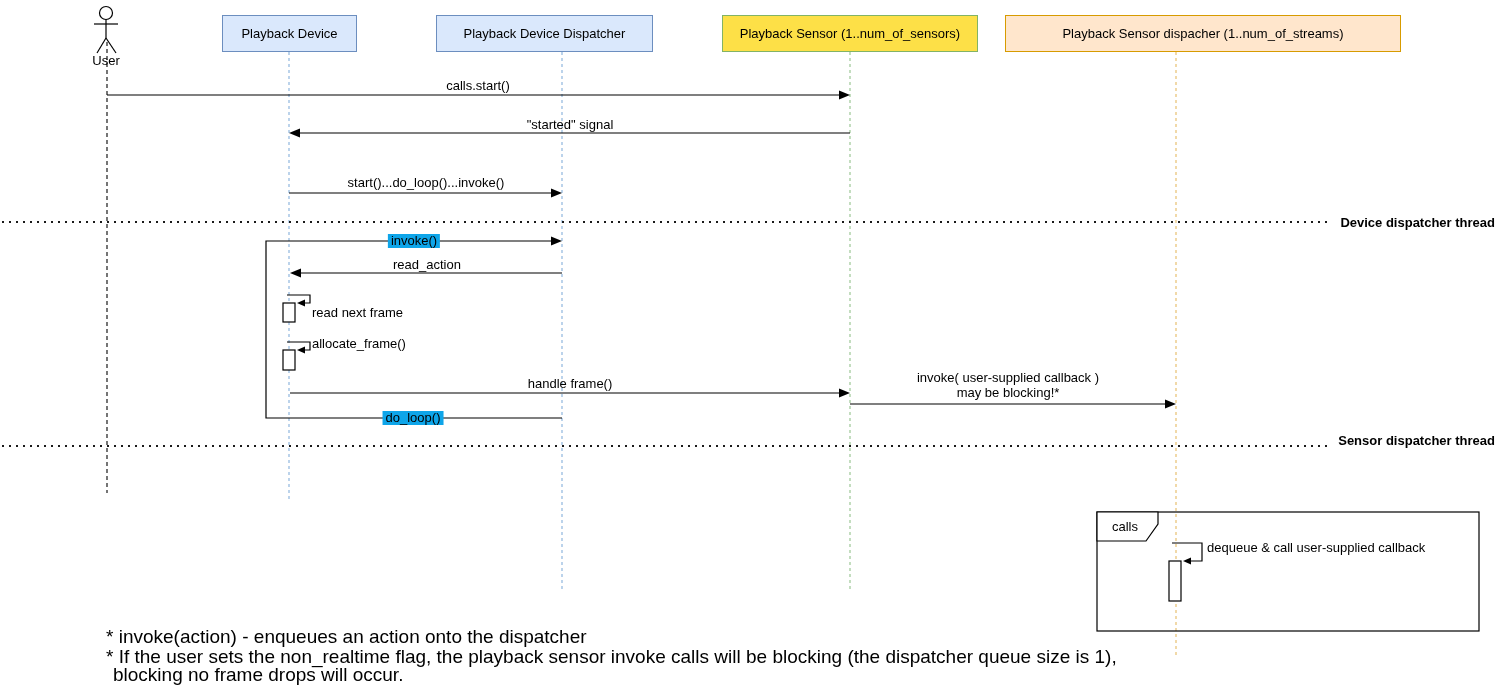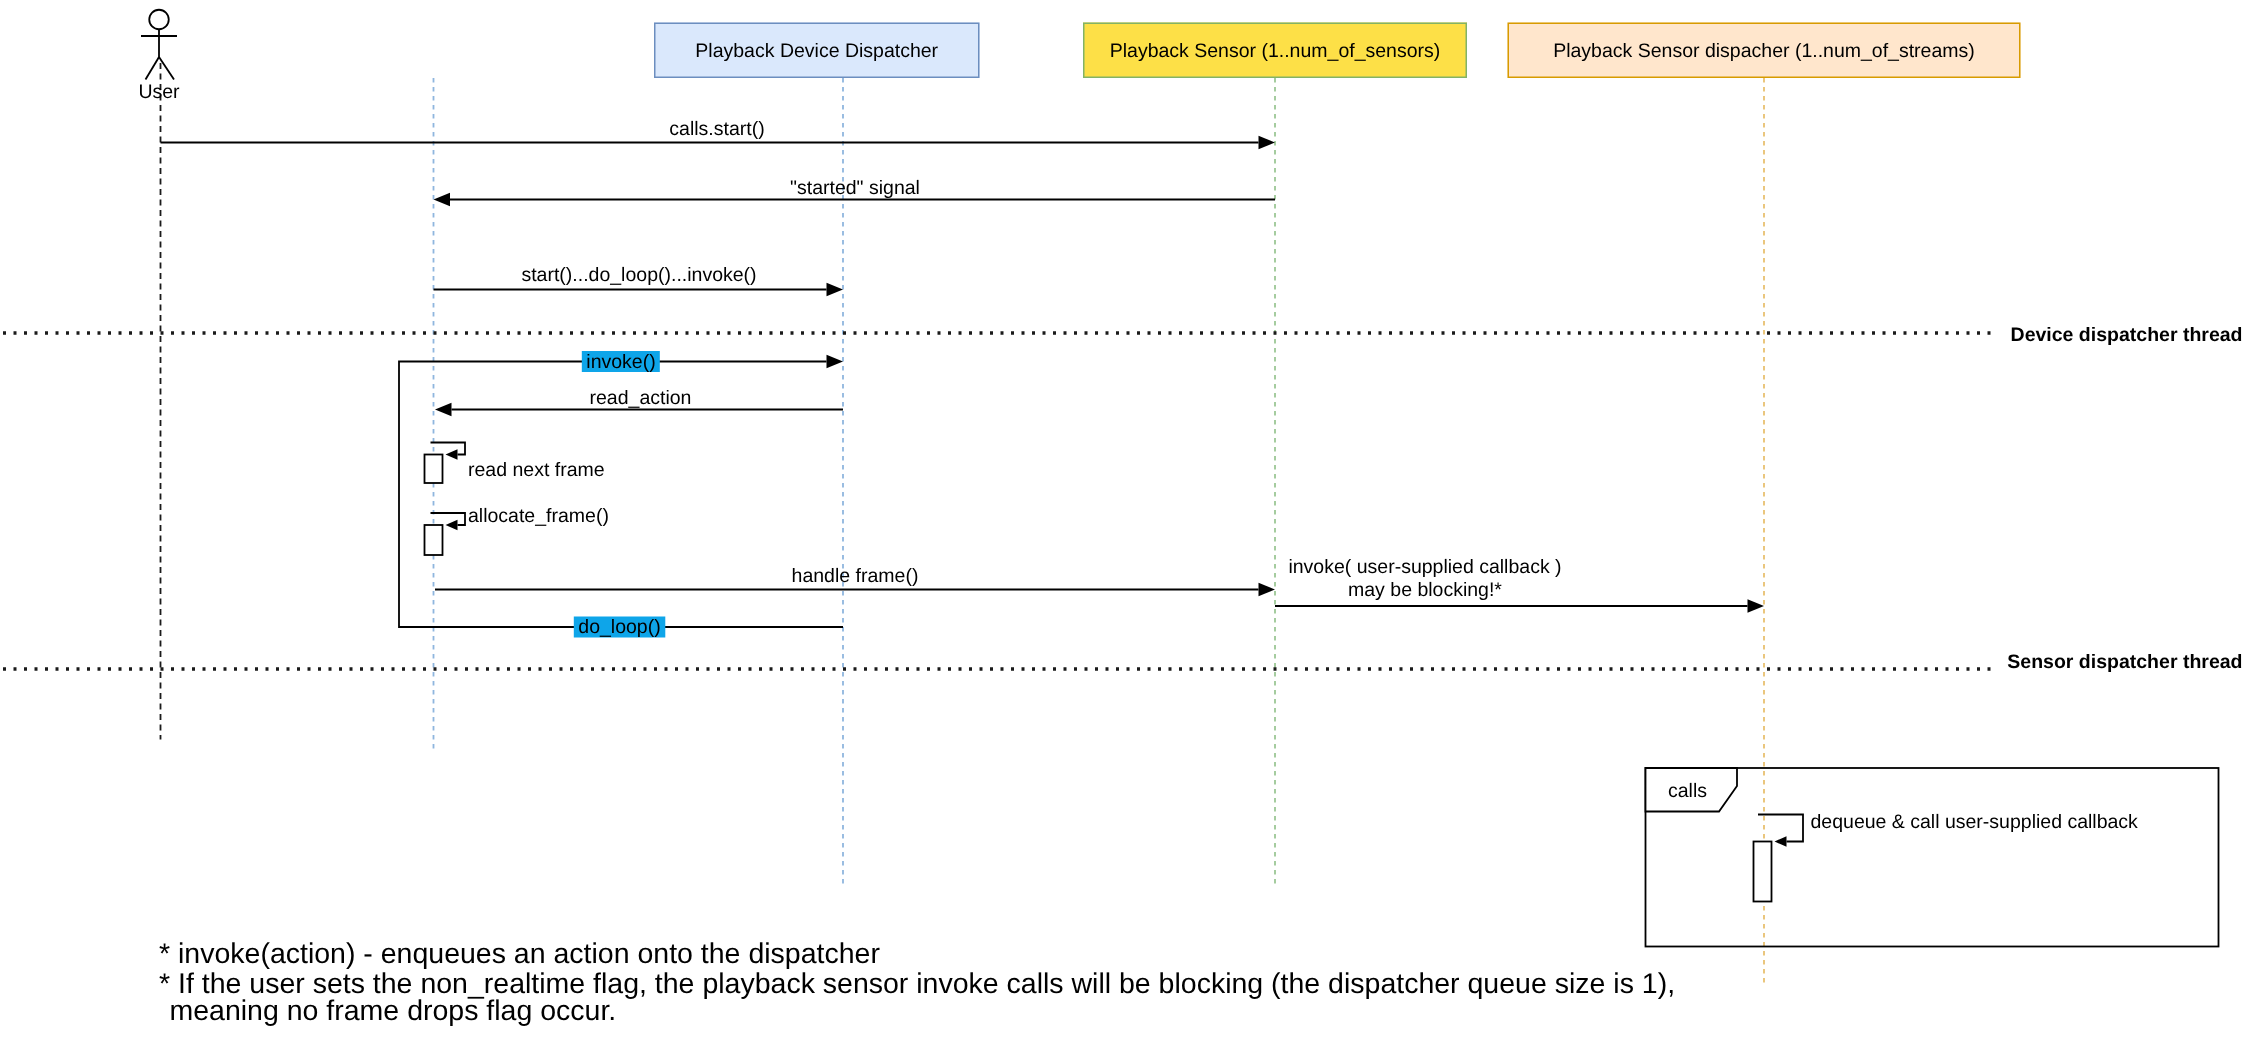--- a/index.html
+++ b/index.html
@@ -100,43 +100,44 @@
       </g>
     </g>
 
     <g fill="#ffffff" stroke="#000" stroke-width="1.2">
       <rect x="283" y="303" width="12" height="19"></rect>
       <rect x="283" y="350" width="12" height="20"></rect>
       <rect x="1169" y="561" width="12" height="40"></rect>
     </g>
   </svg>
 
+  <div class="participant" style="left: 222px; width: 135px; background-color: rgb(218, 232, 252); border-color: rgb(108, 142, 191);">Playback Device</div>
   <div class="participant" style="left: 436px; width: 217px; background-color: rgb(218, 232, 252); border-color: rgb(108, 142, 191);">Playback Device Dispatcher</div>
   <div class="participant" style="left: 722px; width: 256px; background-color: #fde047; border-color: rgb(130, 179, 102);">Playback Sensor (1..num_of_sensors)</div>
-  <div class="participant" style="left: 1005px; width: 342px; background-color: rgb(255, 230, 204); border-color: rgb(215, 155, 0);">Playback Sensor dispacher (1..num_of_streams)</div>
+  <div class="participant" style="left: 1005px; width: 396px; background-color: rgb(255, 230, 204); border-color: rgb(215, 155, 0);">Playback Sensor dispacher (1..num_of_streams)</div>
 
   <div class="lbl" style="left:106px;top:61px">User</div>
 
   <div class="lbl" style="left:478px;top:86px">calls.start()</div>
   <div class="lbl" style="left:570px;top:125px">"started" signal</div>
   <div class="lbl" style="left:426px;top:183px">start()...do_loop()...invoke()</div>
   <div class="lbl bg" style="left:414px;top:241px">invoke()</div>
   <div class="lbl" style="left:427px;top:265px">read_action</div>
   <div class="lbl leftalign" style="left:312px;top:313px">read next frame</div>
   <div class="lbl leftalign" style="left:312px;top:344px">allocate_frame()</div>
   <div class="lbl" style="left:570px;top:384px">handle frame()</div>
-  <div class="lbl two" style="left:950px;top:370px">
+  <div class="lbl two" style="left:1008px;top:370px">
     <div>invoke( user-supplied callback )</div>
     <div>may be blocking!*</div>
   </div>
   <div class="lbl bg" style="left:413px;top:418px">do_loop()</div>
   <div class="lbl leftalign" style="left:1207px;top:548px">dequeue &amp; call user-supplied callback</div>
 
   <div class="lbl bold rightalign" style="left:1495px;top:223px">Device dispatcher thread</div>
   <div class="lbl bold rightalign" style="left:1495px;top:441px">Sensor dispatcher thread</div>
 
   <div class="lbl" style="left:1125px;top:527px">calls</div>
 
   <div class="foot" style="left:106px;top:629px">* invoke(action) - enqueues an action onto the dispatcher</div>
   <div class="foot" style="left:106px;top:649px">* If the user sets the non_realtime flag, the playback sensor invoke calls will be blocking (the dispatcher queue size is 1),</div>
-  <div class="foot" style="left:113px;top:667px">meaning no frame drops flag occur.</div>
+  <div class="foot" style="left:113px;top:667px">blocking no frame drops will occur.</div>
 
 </div>
 
 </body></html>

